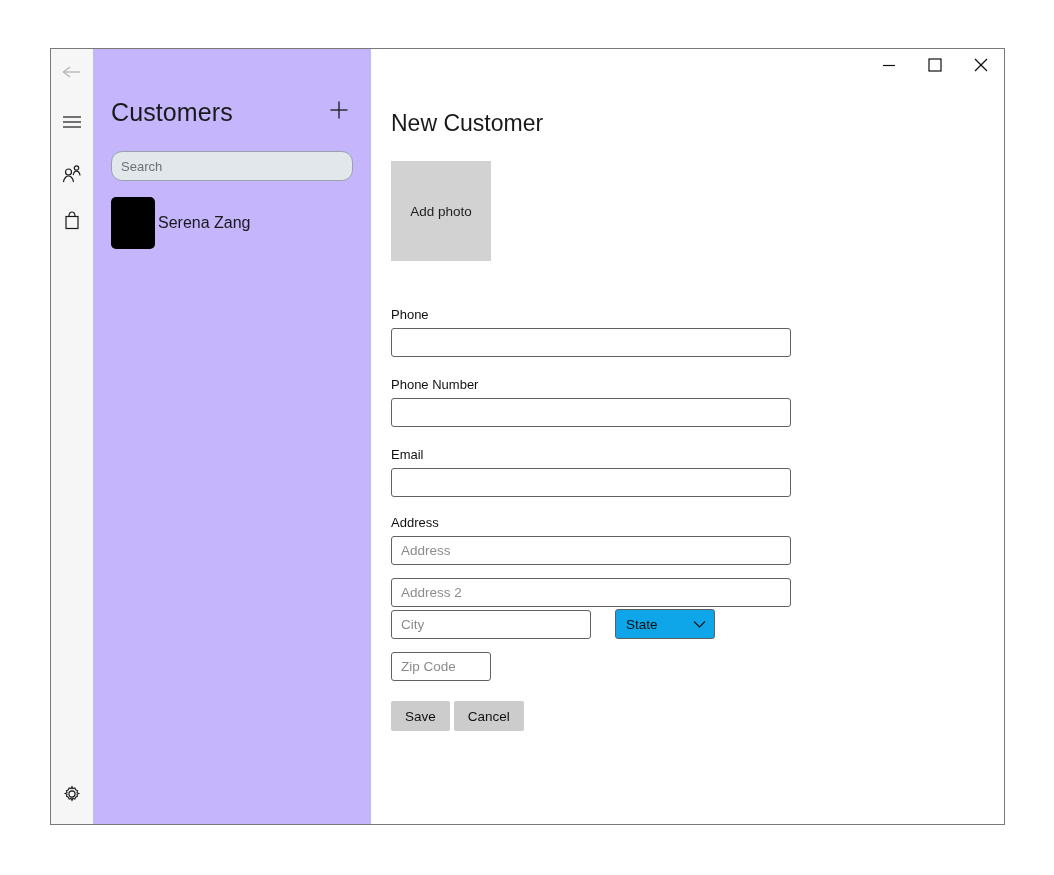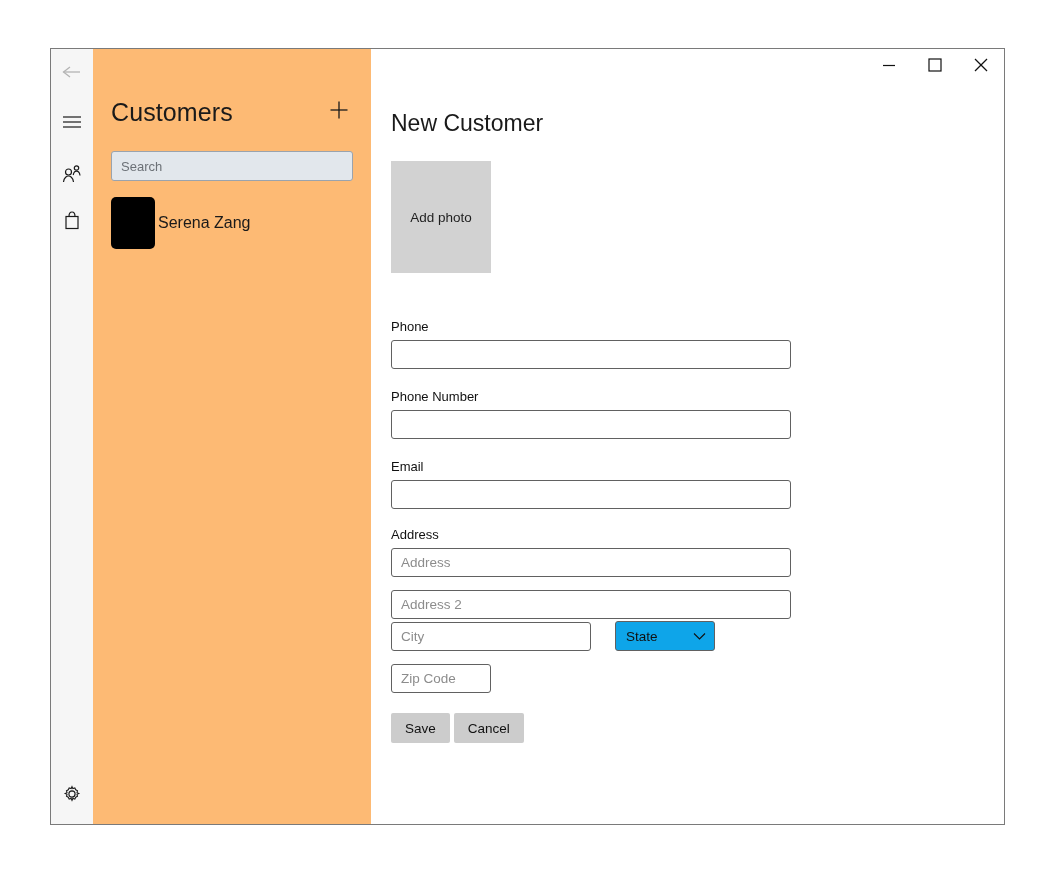--- a/index.html
+++ b/index.html
@@ -52,21 +52,21 @@
   #settings-btn {
     position: absolute;
     bottom: 8px;
     left: 0;
   }
 
   
   #customers-panel {
     width: 278px;
     min-width: 278px;
-    background: #fdba74;
+    background: #c4b5fd;
     box-sizing: border-box;
     position: relative;
   }
   #customers-header {
     display: flex;
     align-items: center;
     padding: 0 18px 0 18px;
     margin-top: 46px;
     height: 34px;
   }
@@ -89,21 +89,21 @@
   }
   #search-wrap {
     padding: 0 18px;
     margin-top: 22px;
   }
   #search-input {
     width: 100%;
     height: 30px;
     box-sizing: border-box;
     border: 1px solid #9aa3ad;
-    border-radius: 3px;
+    border-radius: 11px;
     background: #e2e7ec;
     padding: 0 9px;
     font-family: "Liberation Sans", sans-serif;
     font-size: 13px;
     color: #222222;
     outline: none;
   }
   #search-input::placeholder { color: #6c7177; }
 
   #customer-list { margin-top: 16px; padding: 0 18px; }
@@ -156,21 +156,21 @@
   #page-title {
     font-size: 23px;
     font-weight: 300;
     color: #1a1a1a;
     line-height: 28px;
   }
 
   #add-photo-box {
     margin-top: 24px;
     width: 100px;
-    height: 112px;
+    height: 100px;
     background: #d2d2d2;
     display: flex;
     align-items: center;
     justify-content: center;
     font-size: 13.5px;
     color: #1f1f1f;
     cursor: pointer;
     user-select: none;
   }
 

